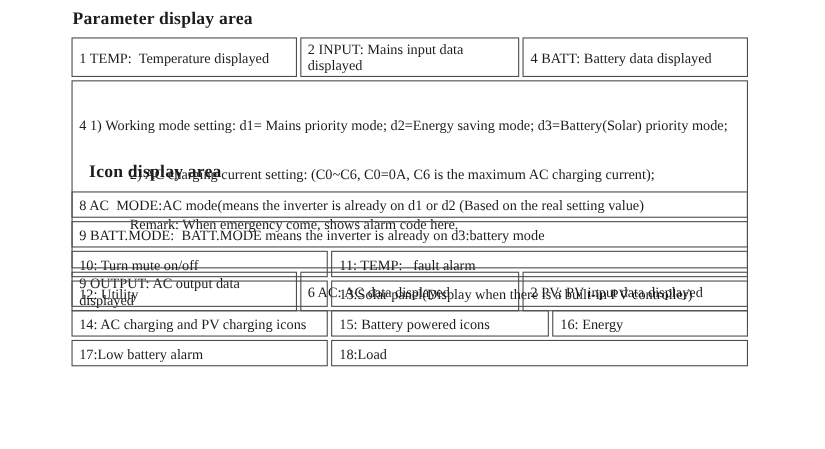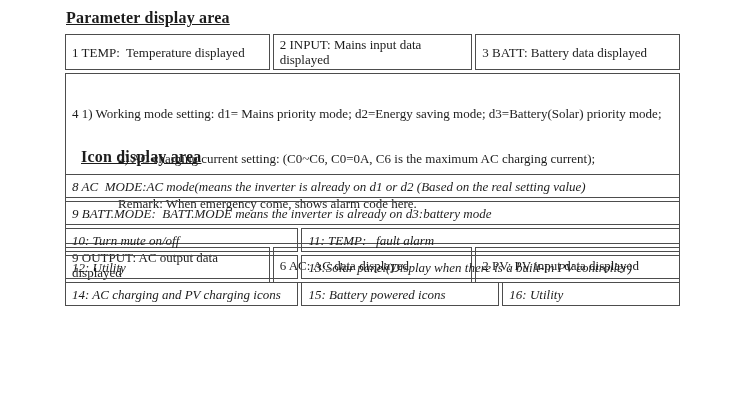--- a/index.html
+++ b/index.html
@@ -15,33 +15,32 @@
     color:var(--text-color);
     position:relative;
     overflow:hidden;
   }
   .area-heading{
     position:absolute;
     font-size:16px;
     font-weight:bold;
     letter-spacing:0.2px;
     white-space:pre;
-    text-decoration:underline;
   }
   #param-heading{left:66px;top:9px;}
   #icon-heading{left:81px;top:148px;}
 
   table.doc-table{
     position:absolute;
     border-collapse:separate;
     border-spacing:3px;
     table-layout:fixed;
   }
   #param-table{left:62px;top:31px;width:621px;}
-  #icon-table{left:62px;top:171px;width:621px;font-style:italic;}
+  #icon-table{left:62px;top:171px;width:621px;}
 
   .doc-table td{
     border:1px solid var(--border-color);
     font-size:13px;
     line-height:15px;
     padding:2px 7px 2px 6px;
     vertical-align:middle;
     white-space:pre-wrap;
     overflow:hidden;
   }
@@ -58,21 +57,21 @@
 <table class="doc-table" id="param-table">
   <colgroup>
     <col style="width:202px">
     <col style="width:197px">
     <col style="width:202px">
   </colgroup>
   <tbody>
     <tr>
       <td class="single">1 TEMP:  Temperature displayed</td>
       <td class="single">2 INPUT: Mains input data displayed</td>
-      <td class="single">3 BATT: Battery data displayed</td>
+      <td class="single">4 BATT: Battery data displayed</td>
     </tr>
     <tr>
       <td colspan="3" class="multiline">
         <div>4 1) Working mode setting: d1= Mains priority mode; d2=Energy saving mode; d3=Battery(Solar) priority mode;</div>
         <div class="indent">2) AC charging current setting: (C0~C6, C0=0A, C6 is the maximum AC charging current);</div>
         <div class="indent">Remark: When emergency come, shows alarm code here.</div>
       </td>
     </tr>
     <tr>
       <td class="single">9 OUTPUT: AC output data displayed</td>
@@ -101,16 +100,20 @@
       <td>10: Turn mute on/off</td>
       <td colspan="2">11: TEMP:   fault alarm</td>
     </tr>
     <tr>
       <td>12: Utility</td>
       <td colspan="2">13:Solar panel(Display when there is a built-in PV controller)</td>
     </tr>
     <tr>
       <td>14: AC charging and PV charging icons</td>
       <td>15: Battery powered icons</td>
-      <td>16: Utility</td>
+      <td>16: Energy</td>
+    </tr>
+    <tr>
+      <td>17:Low battery alarm</td>
+      <td colspan="2">18:Load</td>
     </tr>
   </tbody>
 </table>
 
 </body></html>

